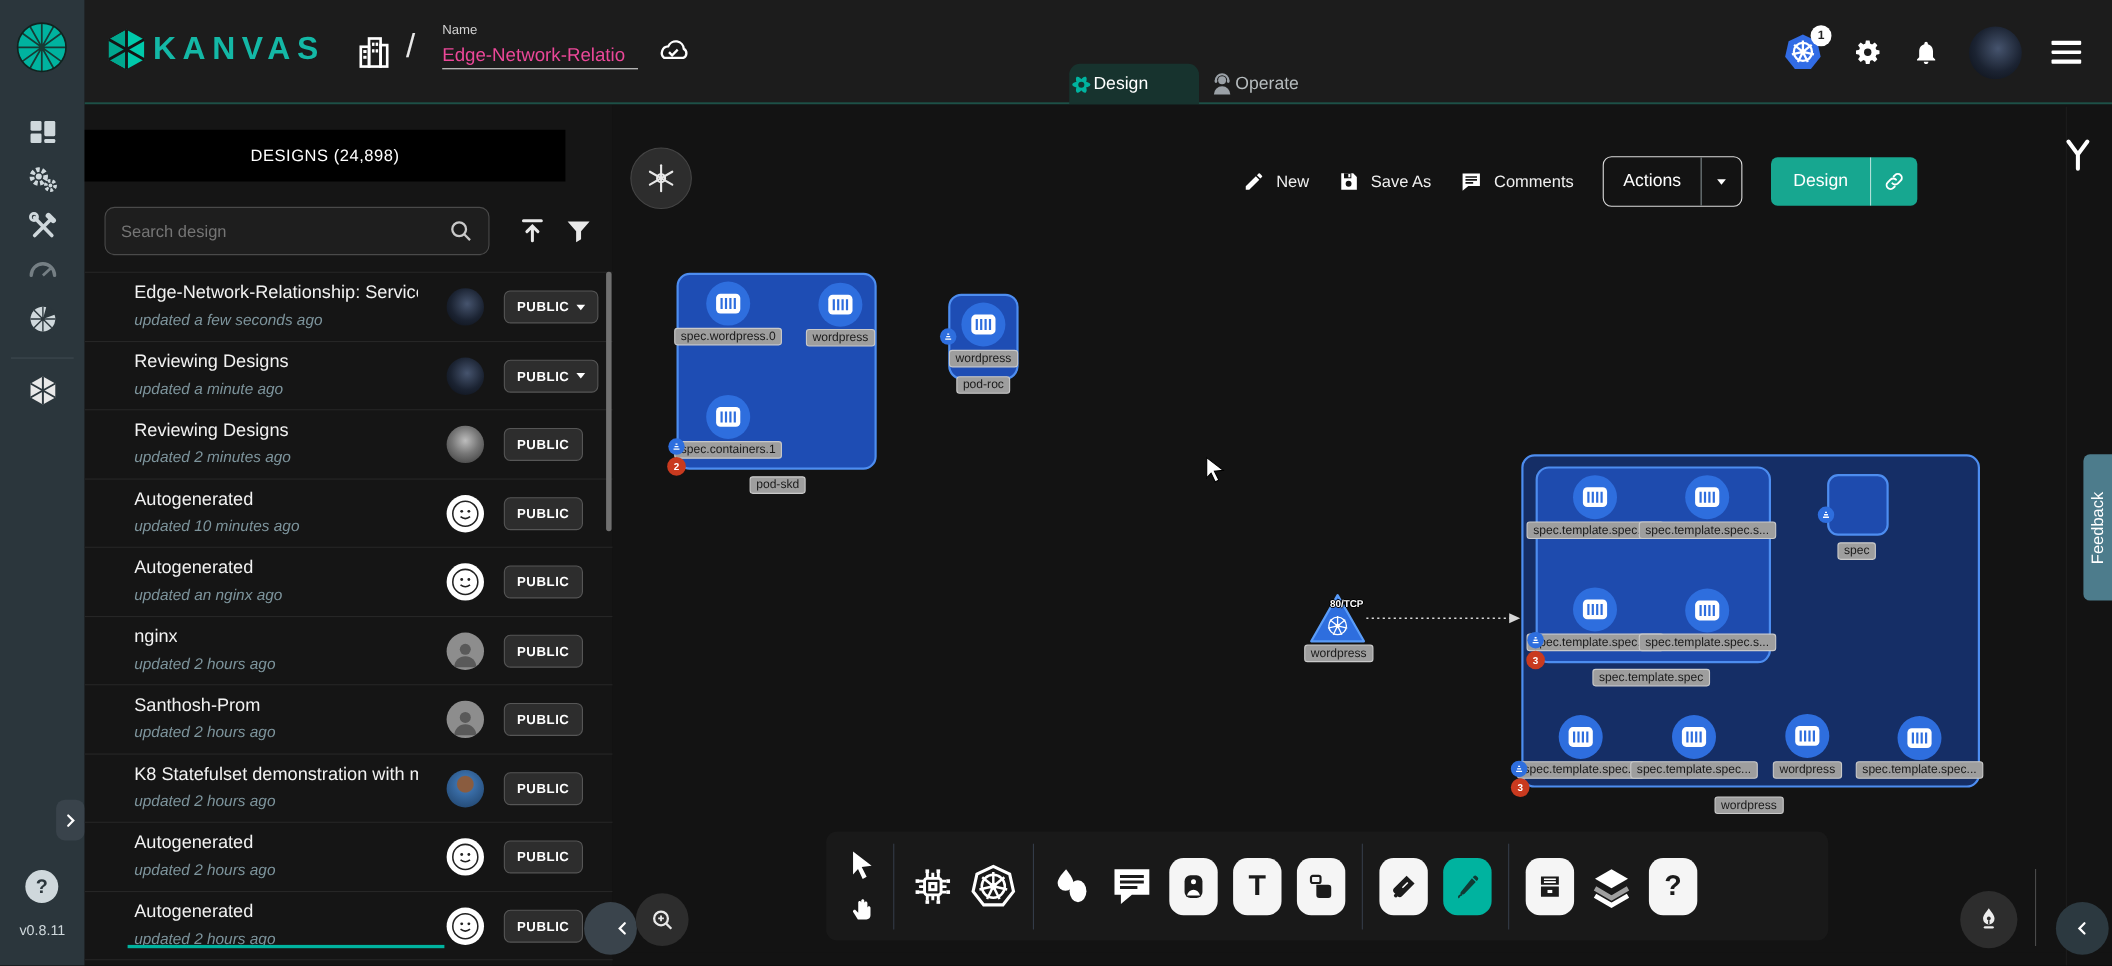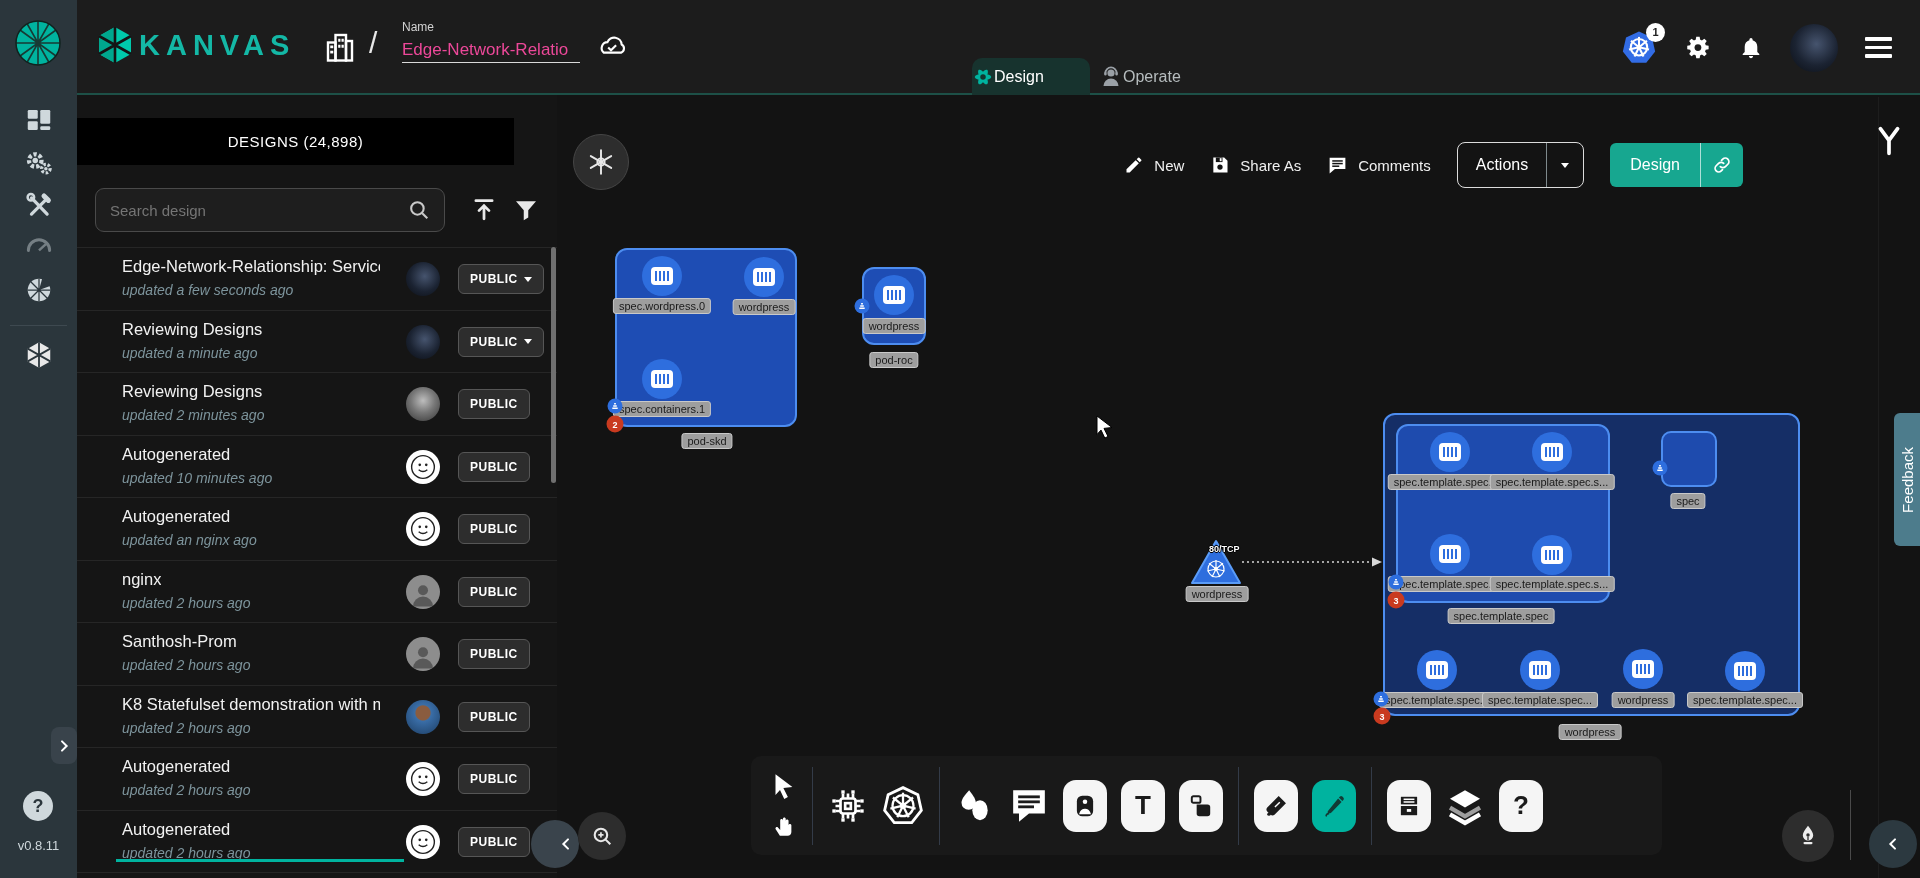--- a/index.html
+++ b/index.html
@@ -463,21 +463,21 @@
           </svg>
         <span>New</span>
       </div>
       <div class="ctb-item">
         <svg width="20" height="20" viewBox="0 0 24 24">
           <path fill="#fff" d="M4 3h13l4 4v14H4z"></path>
             <rect x="7" y="3" width="8" height="5.5" fill="#131313"></rect>
           <rect x="11.7" y="3.8" width="2.2" height="3.6" fill="#fff"></rect>
           <circle cx="12" cy="14.5" r="3.2" fill="#131313"></circle>
           </svg>
-        <span>Share As</span>
+        <span>Save As</span>
       </div>
       <div class="ctb-item">
         <svg width="21" height="21" viewBox="0 0 24 24">
           <path d="M3 3h18v13H9l-6 5z" fill="#fff"></path>
           <g stroke="#131313" stroke-width="1.7">
               <line x1="6" y1="6.8" x2="18" y2="6.8"></line>
             <line x1="6" y1="9.8" x2="18" y2="9.8"></line>
               <line x1="6" y1="12.8" x2="14" y2="12.8"></line>
             </g>
           </svg>
@@ -559,21 +559,21 @@
           <rect x="2" y="2" width="22" height="18" rx="4" fill="#fff"></rect>
         <g stroke="#2e6ede" stroke-width="2">
             <line x1="7" y1="6" x2="7" y2="16"></line>
             <line x1="11" y1="6" x2="11" y2="16"></line>
           <line x1="15" y1="6" x2="15" y2="16"></line>
             <line x1="19" y1="6" x2="19" y2="16"></line>
           </g>
         </svg>
       </div>
     <div class="chip" style="left:337px;top:223px">wordpress</div>
-    <div class="chip" style="left:337px;top:257px">pod-roc</div>
+    <div class="chip" style="left:337px;top:247px">pod-roc</div>
     <div class="badge badge-blue" style="left:305px;top:211px">
       <svg width="9" height="9" viewBox="0 0 10 10">
           <g stroke="#fff" stroke-width="1.4">
             <line x1="2" y1="7.5" x2="8" y2="7.5"></line>
         <line x1="3" y1="5" x2="7" y2="5"></line>
             <line x1="4" y1="2.5" x2="6" y2="2.5"></line>
           </g>
         </svg>
       </div>
 

